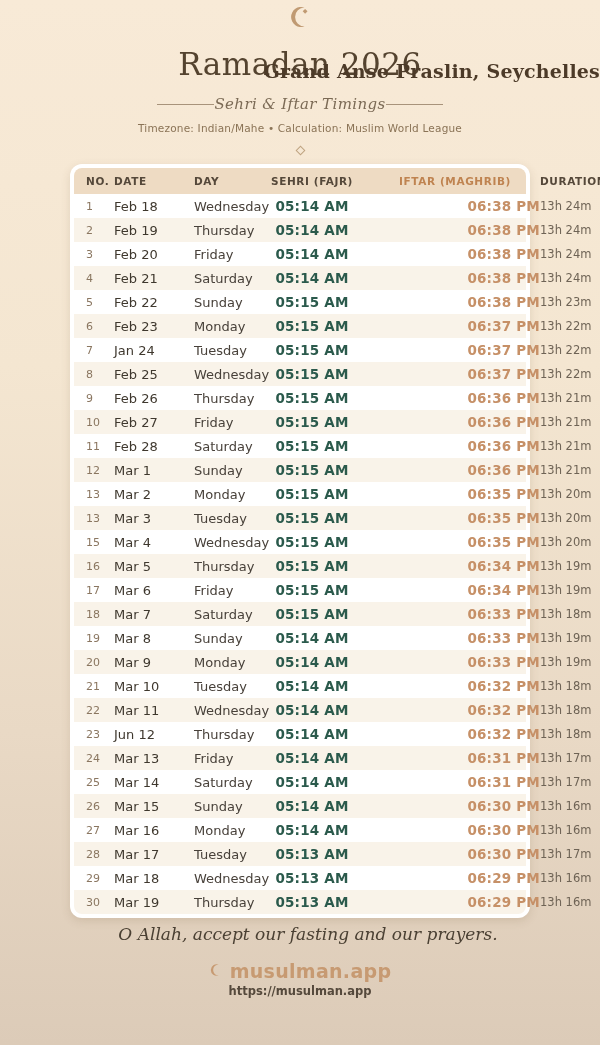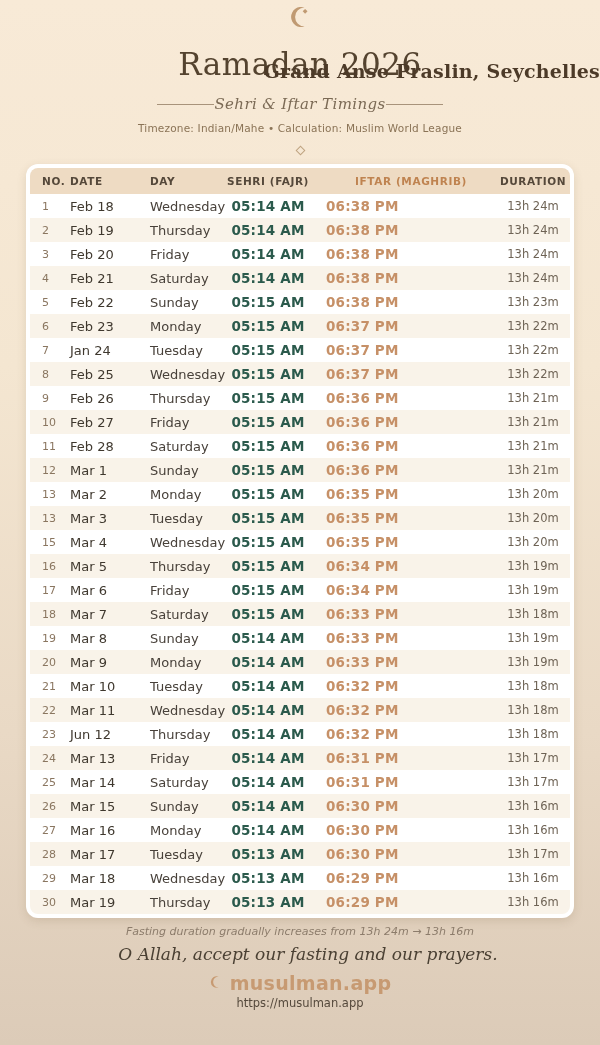--- a/index.html
+++ b/index.html
@@ -24,21 +24,21 @@
   .location { text-align:right; font-family:"DejaVu Serif","Liberation Serif",serif; font-weight:700; font-size:19px; color:#4c3a28; margin-top:1px; letter-spacing:.2px; }
   .divider-row { display:flex; align-items:center; justify-content:center; margin-top:13px; }
   .divider-line { width:57px; height:1px; background:#a8937b; }
   .divider-text { font-family:"DejaVu Serif","Liberation Serif",serif; font-style:italic; font-size:15px; color:#7b6a55; letter-spacing:.4px; }
   .meta { text-align:center; font-size:10.5px; color:#8a7356; margin-top:9px; letter-spacing:.2px; }
   .ornament-row { display:flex; justify-content:center; margin-top:13px; }
   .diamond { width:7px; height:7px; border:1px solid #bfa381; transform:rotate(45deg); }
 
   
   .card {
-    width:548px; margin:10px auto 0 auto; background:#ffffff;
+    width:460px; margin:10px auto 0 auto; background:#ffffff;
     border-radius:12px; padding:4px;
     box-shadow:0 3px 10px rgba(110,85,55,.16);
   }
   .thead {
     display:grid; grid-template-columns:40px 80px 60px 116px 170px 1fr;
     background:#eedbc3; border-radius:8px 8px 0 0; height:26px; align-items:center;
   }
   .thead .th {
     font-size:10.5px; font-weight:700; letter-spacing:.6px; color:#55483a; white-space:nowrap;
   }
@@ -49,30 +49,30 @@
     display:grid; grid-template-columns:40px 80px 60px 116px 170px 1fr;
     height:24px; align-items:center; background:#ffffff;
   }
   .tbody .tr:nth-child(even) { background:#f9f3e9; }
   .tbody .tr:last-child { border-radius:0 0 8px 8px; }
   .td { white-space:nowrap; }
   .c-no { padding-left:12px; font-size:11px; color:#8a7660; }
   .c-date { font-size:13px; color:#3f382e; }
   .c-day { font-size:13px; color:#48413a; }
   .c-sehri { text-align:center; font-weight:700; font-size:13.5px; color:#2b5a4c; letter-spacing:.2px; }
-  .c-iftar { text-align:left; font-weight:700; font-size:13.5px; color:#c69067; letter-spacing:.2px; }
+  .c-iftar { text-align:right; font-weight:700; font-size:13.5px; color:#c69067; letter-spacing:.2px; }
   .c-dur { text-align:center; font-size:11.5px; color:#6e6355; }
 
   
   .foot-note { text-align:center; font-style:italic; font-size:11px; color:#8c7c6b; margin-top:7px; }
   .dua { text-align:center; font-family:"DejaVu Serif","Liberation Serif",serif; font-style:italic; font-size:17px; color:#4a4033; margin-top:6px;margin-left:16px; }
   .availability { text-align:center; font-size:12px; color:#6b5d4c; margin-top:5px; }
-  .brand-row { display:flex; align-items:center; justify-content:center; gap:7px; margin-top:8px; }
+  .brand-row { display:flex; align-items:center; justify-content:center; gap:7px; margin-top:16px; }
   .brand-name { font-size:19px; font-weight:700; color:#c79a72; letter-spacing:.3px; }
-  .brand-url { text-align:center; font-size:11.5px; color:#55493c; margin-top:2px; }
+  .brand-url { text-align:center; font-size:11.5px; color:#55493c; margin-top:2px;font-weight:bold; }
   .method { text-align:center; font-size:9px; font-weight:700; color:#5f5244; margin-top:6px; letter-spacing:.1px; }
 </style>
 </head>
 <body>
 
 <div class="page">
 
   <div class="title-row">
     <span>
       <svg class="crescent-svg" width="24" height="24" viewBox="0 0 24 24">
@@ -370,21 +370,20 @@
     <div class="td c-no">30</div>
     <div class="td c-date">Mar 19</div>
     <div class="td c-day">Thursday</div>
     <div class="td c-sehri">05:13 AM</div>
     <div class="td c-iftar">06:29 PM</div>
     <div class="td c-dur">13h 16m</div>
   </div>
 </div>
   </div>
 
-  <div class="foot-note">Fasting duration gradually increases from 13h 24m → 13h 16m</div>
   <div class="dua">O Allah, accept our fasting and our prayers.</div>
   <div class="brand-row">
     <span>
       <svg width="14" height="14" viewBox="0 0 24 24">
         <path d="M16.5 2.6 A 10 10 0 1 0 16.5 21.4 A 8 8 0 1 1 16.5 2.6 Z" fill="#c79a72"></path>
       </svg>
     </span>
     <span class="brand-name">musulman.app</span>
   </div>
   <div class="brand-url">https://musulman.app</div>

